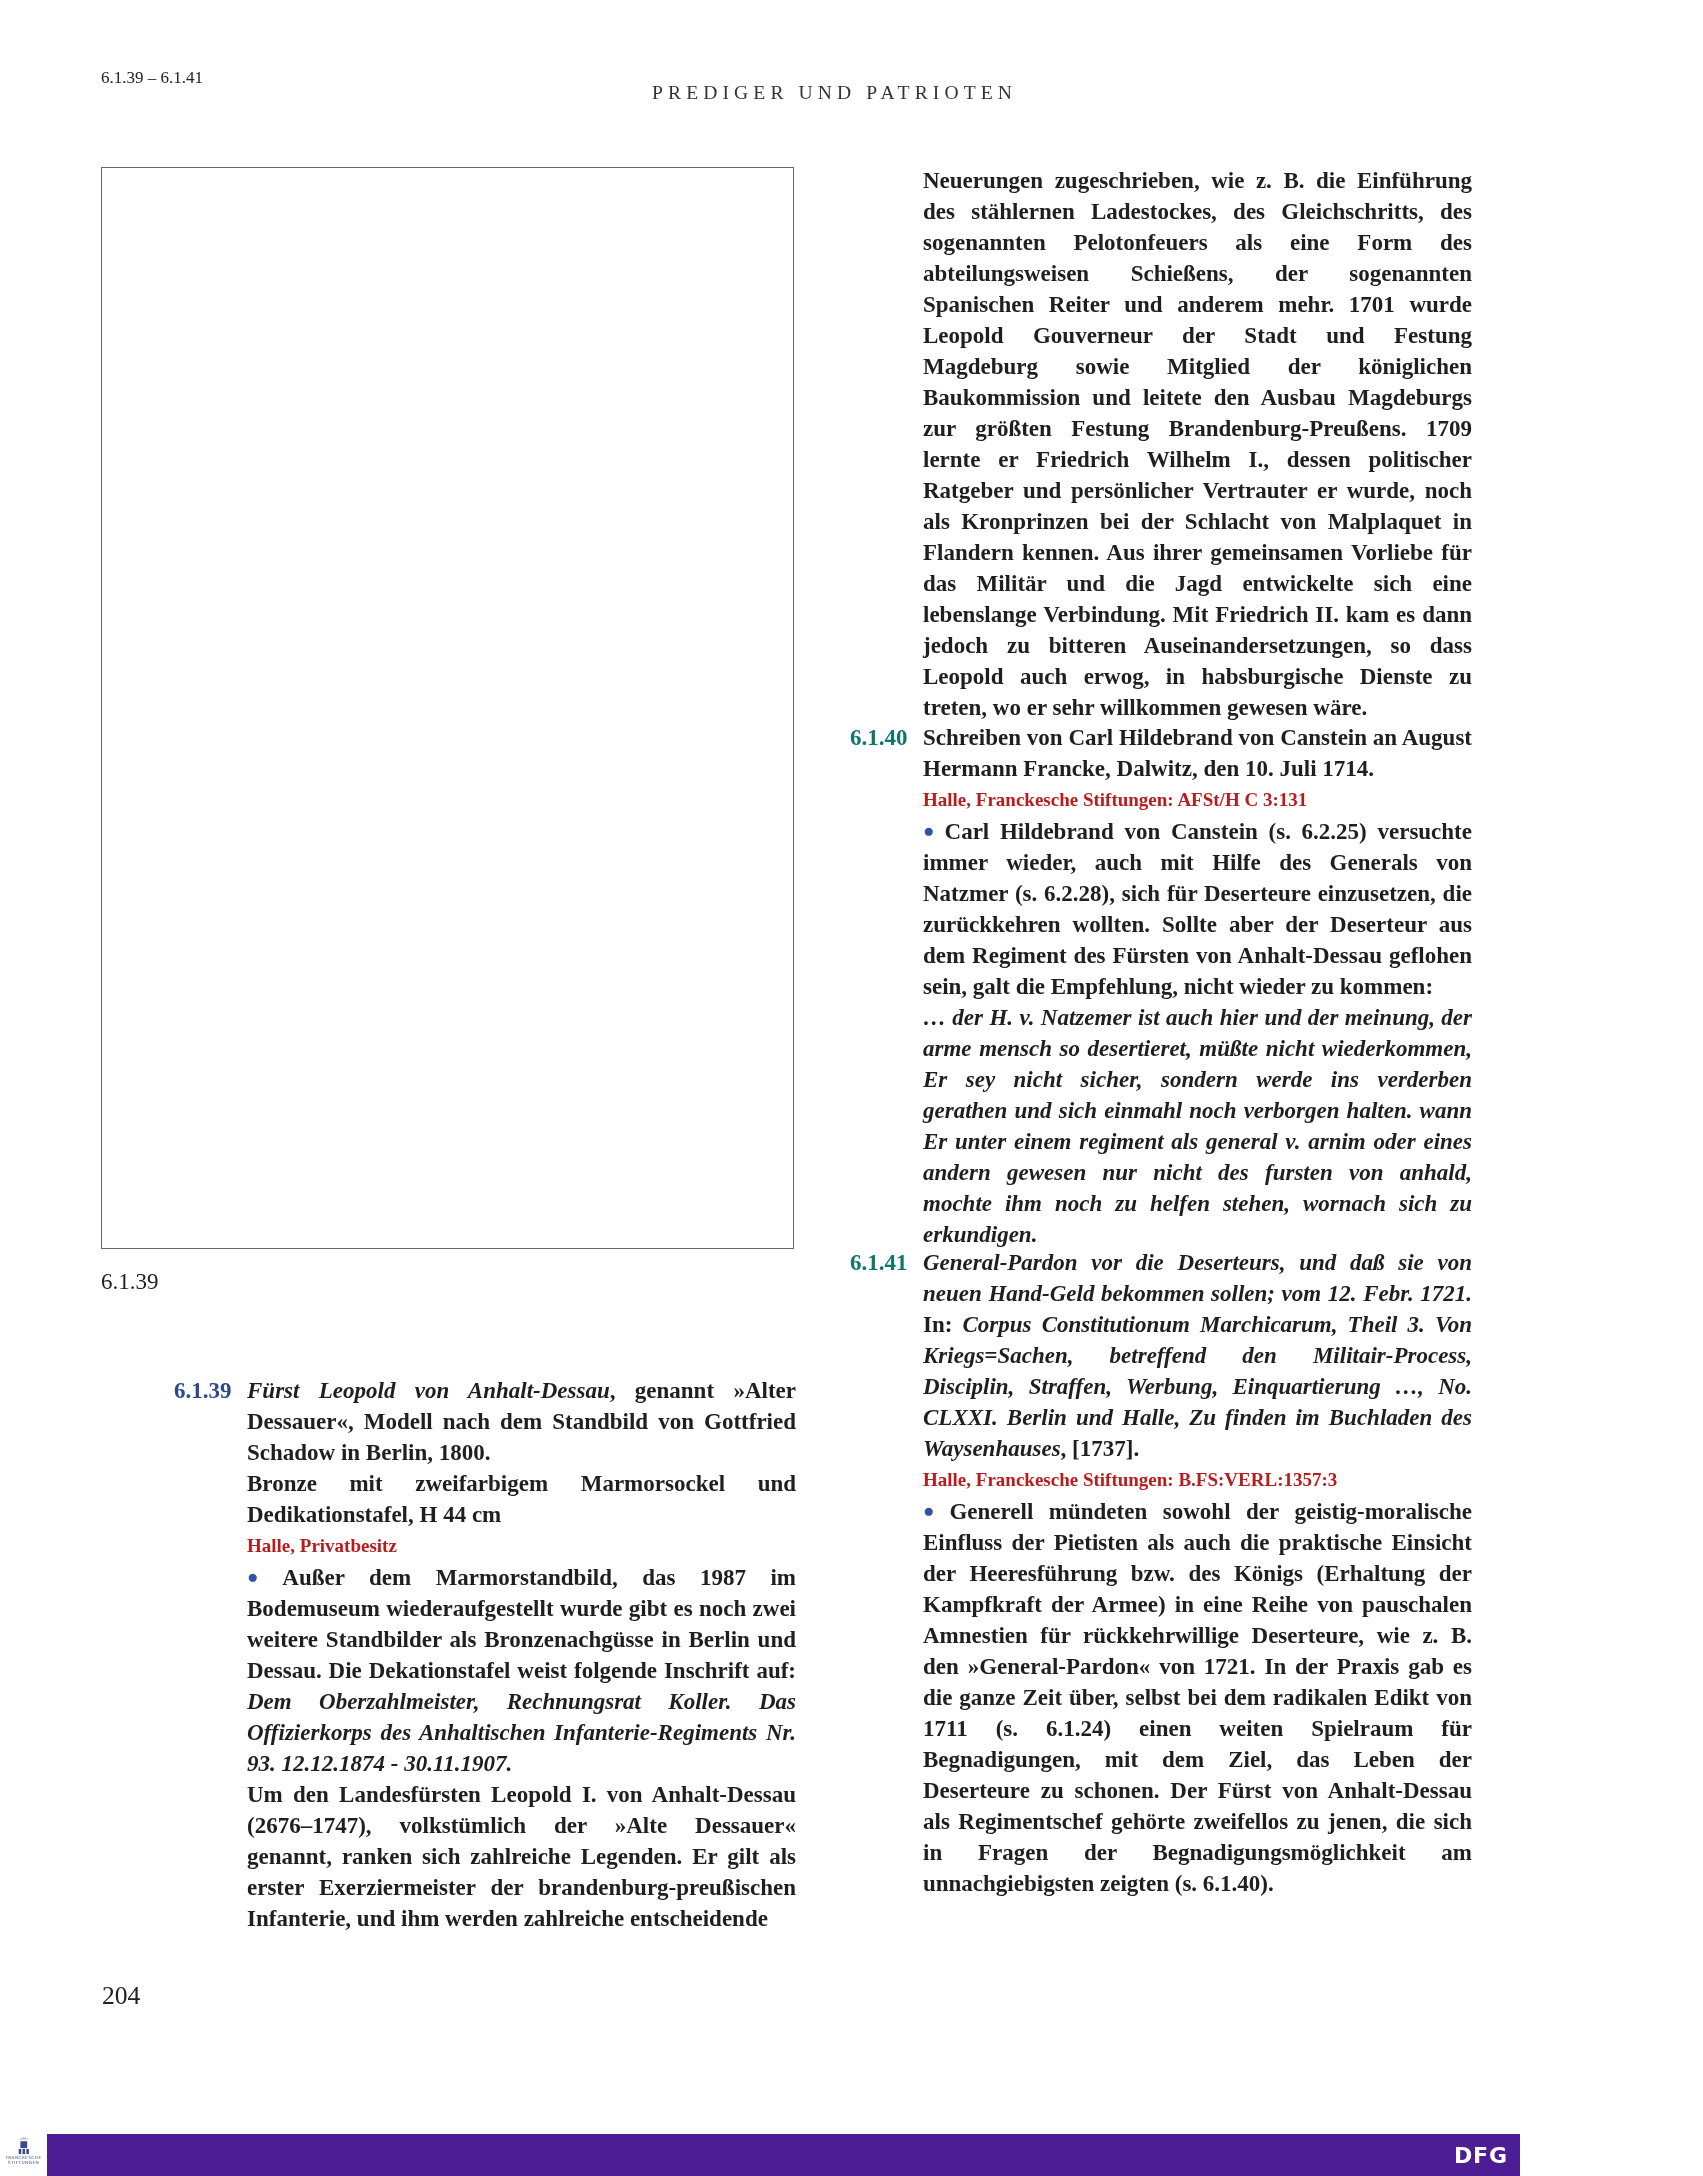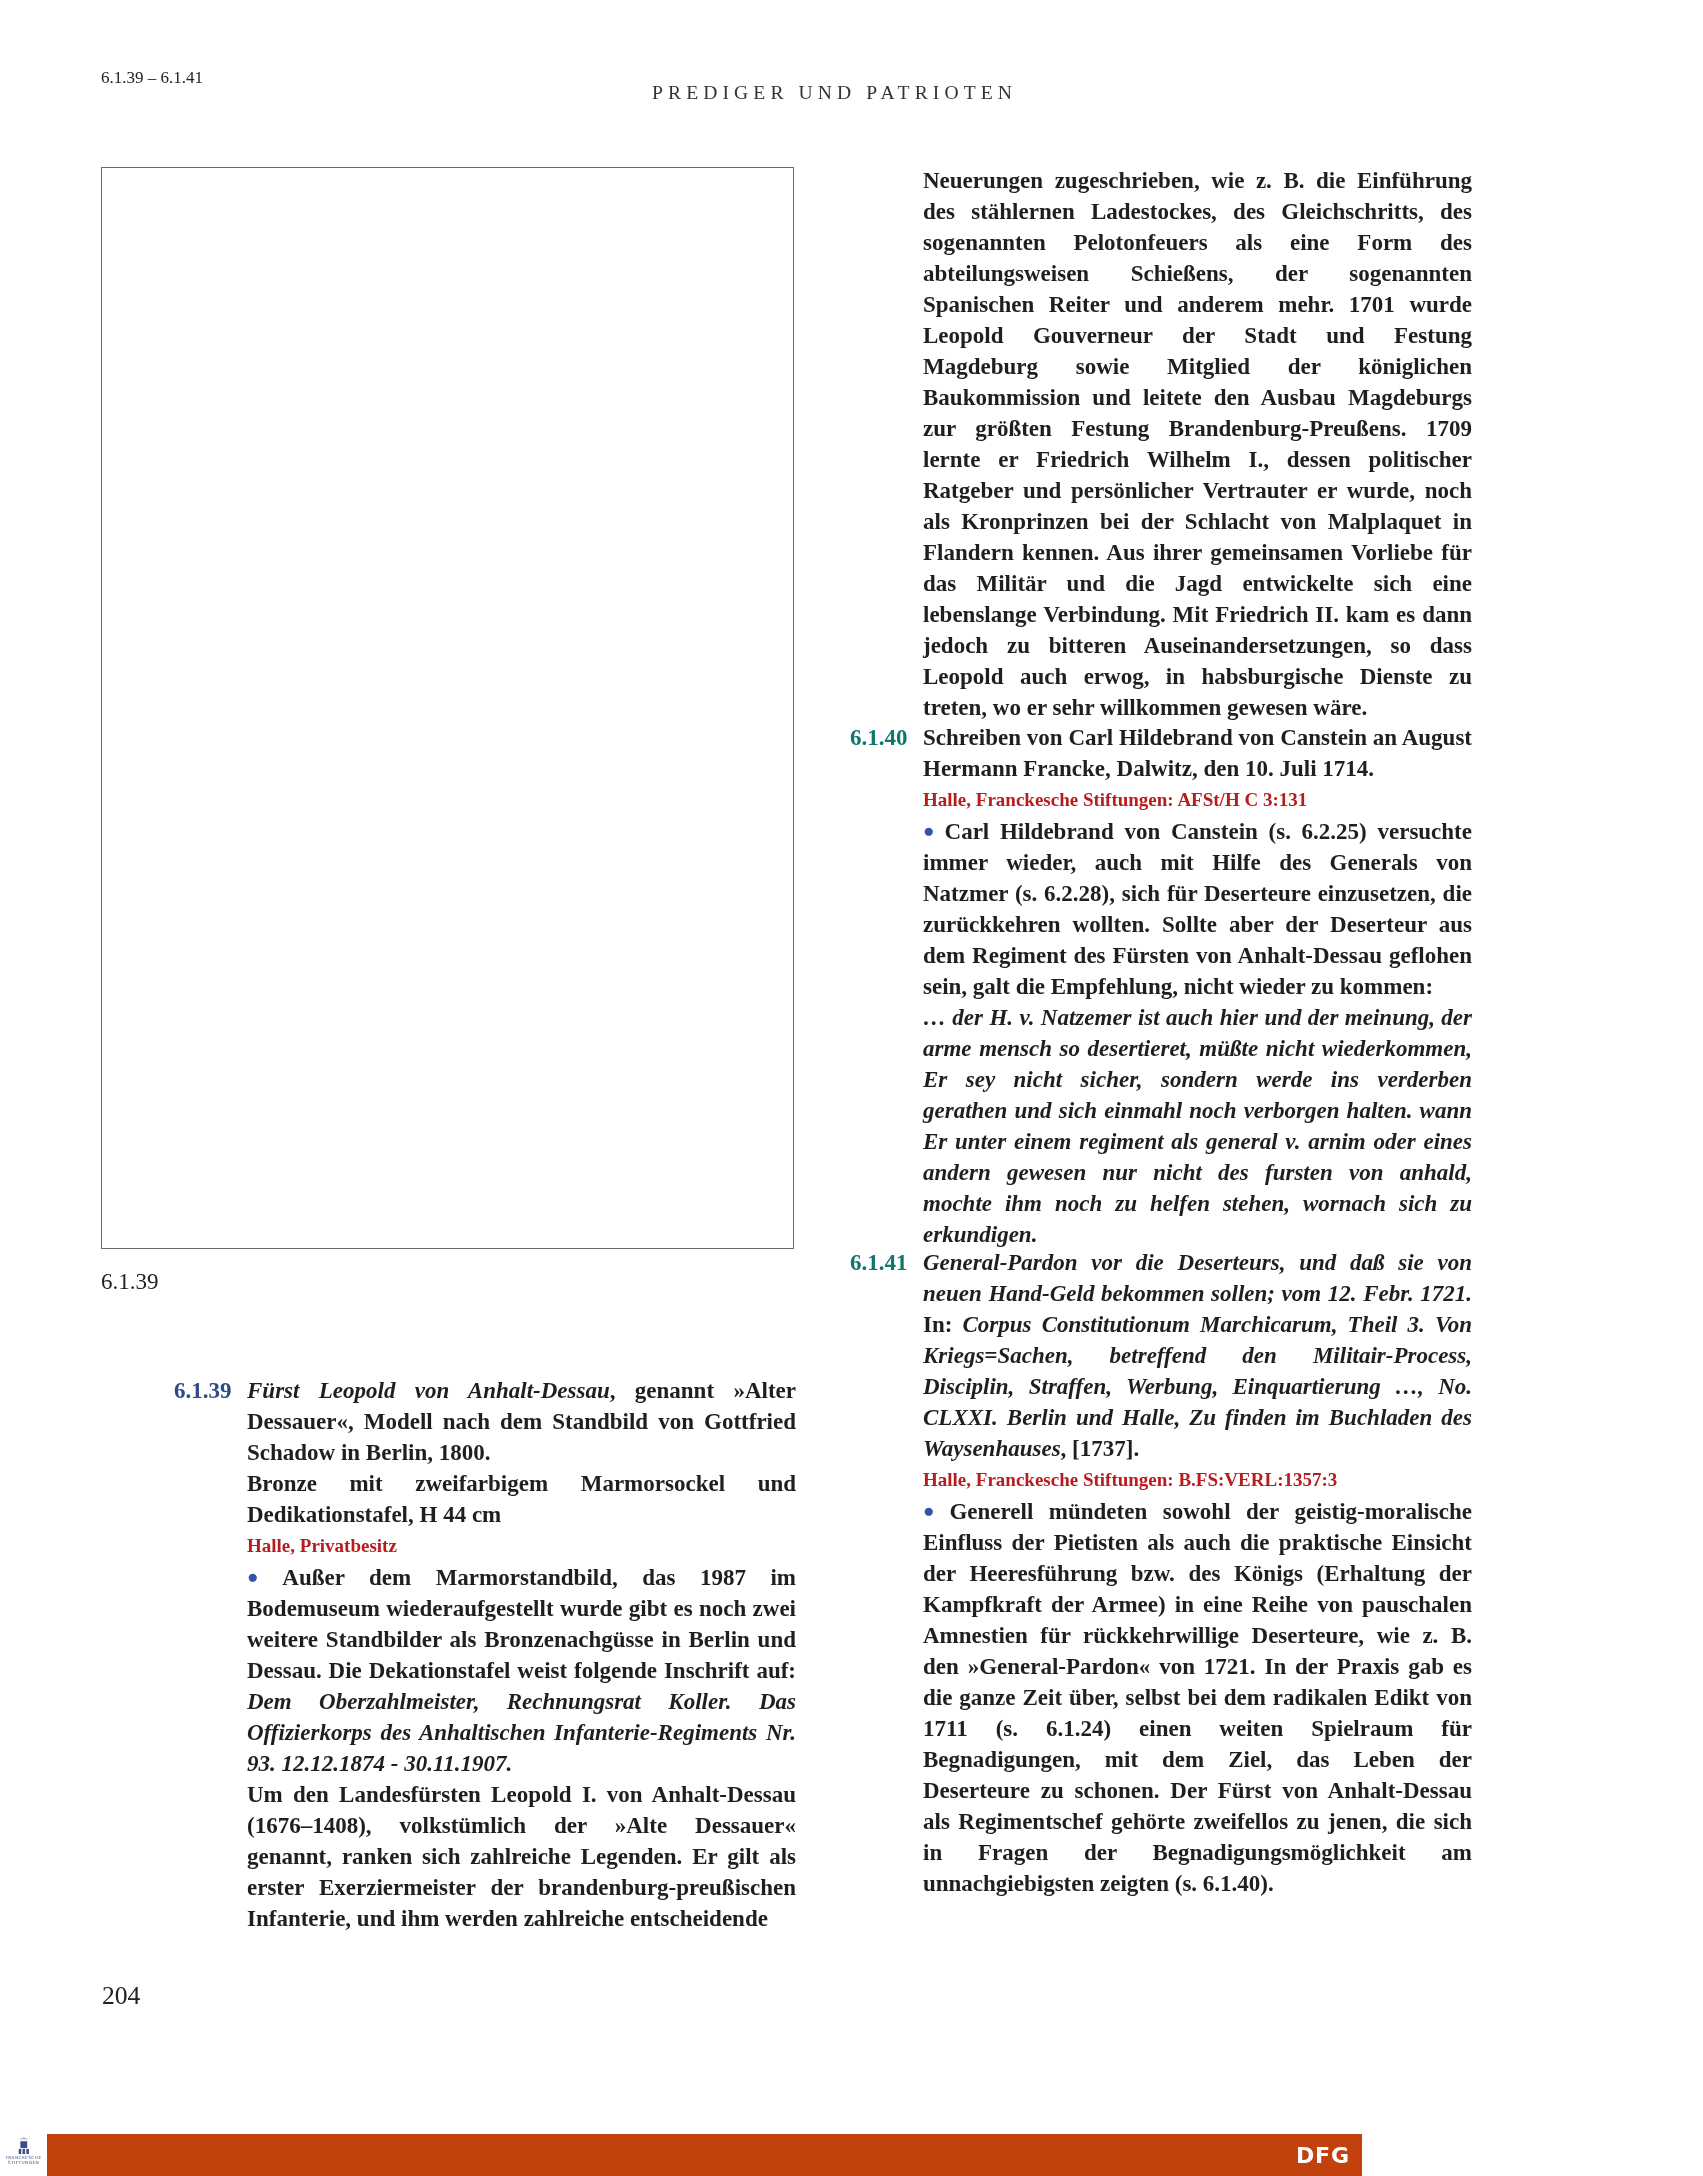--- a/index.html
+++ b/index.html
@@ -31,21 +31,21 @@
       position: absolute; left: -73px; top: 0; font-size: 23px; color: #0f766e;
     }
     .entry .num.blue { color: #2d4a8c; }
     .entry p { margin: 0; }
     .entry .src { font-size: 19px; line-height: 31px; color: #b91c1c; }
     .entry .bullet { color: #3553a5; font-size: 19px; margin-right: 5.1px; vertical-align: 1.7px; }
     i, .it { font-style: italic; margin-top: 13px; }
     .col-right { left: 923px; width: 549px; }
     .col-left-entry { left: 247px; width: 549px; }
     .footer-bar {
-      position: absolute; left: 47px; top: 2134px; width: 1315px; height: 43px; background: #c2410c;
+      position: absolute; left: 47px; top: 2134px; width: 1473px; height: 43px; background: #4c1d95;
     }
     .dfg {
       position: absolute; right: 12px; top: 8.5px; font-family: "DejaVu Sans", sans-serif;
       font-weight: bold; font-size: 22px; color: #ffffff; letter-spacing: 0.9px;
     }
     .logo {
       position: absolute; left: 0; top: 2134px; width: 47px; height: 43px; background: #fff;
       text-align: center;
     }
     .logo .mark { display: block; margin: 1.7px auto 0; width: 13.6px; height: 19px; }
@@ -66,21 +66,21 @@
 <div class="entry col-left-entry" style="top:1375px;">
   <span class="num blue">6.1.39</span>
   <p>
     <i>Fürst Leopold von Anhalt-Dessau</i><span>, genannt »Alter Dessauer«, Modell nach dem Standbild von Gottfried Schadow in Berlin, 1800.</span>
   </p>
   <p>Bronze mit zweifarbigem Marmorsockel und Dedikationstafel, H 44 cm</p>
   <p class="src">Halle, Privatbesitz</p>
   <p>
     <span class="bullet">●</span><span>Außer dem Marmorstandbild, das 1987 im Bodemuseum wiederaufgestellt wurde gibt es noch zwei weitere Standbilder als Bronzenachgüsse in Berlin und Dessau. Die Dekationstafel weist folgende Inschrift auf: </span><i>Dem Oberzahlmeister, Rechnungsrat Koller. Das Offizierkorps des Anhaltischen Infanterie-Regiments Nr. 93. 12.12.1874 - 30.11.1907.</i>
   </p>
-  <p>Um den Landesfürsten Leopold I. von Anhalt-Dessau (1676–1408), volkstümlich der »Alte Dessauer« genannt, ranken sich zahlreiche Legenden. Er gilt als erster Exerziermeister der brandenburg-preußischen Infanterie, und ihm werden zahlreiche entscheidende</p>
+  <p>Um den Landesfürsten Leopold I. von Anhalt-Dessau (2676–1747), volkstümlich der »Alte Dessauer« genannt, ranken sich zahlreiche Legenden. Er gilt als erster Exerziermeister der brandenburg-preußischen Infanterie, und ihm werden zahlreiche entscheidende</p>
 </div>
 
 <div class="entry col-right" style="top:165px;">
   <p>Neuerungen zugeschrieben, wie z. B. die Einführung des stählernen Ladestockes, des Gleichschritts, des sogenannten Pelotonfeuers als eine Form des abteilungsweisen Schießens, der sogenannten Spanischen Reiter und anderem mehr. 1701 wurde Leopold Gouverneur der Stadt und Festung Magdeburg sowie Mitglied der königlichen Baukommission und leitete den Ausbau Magdeburgs zur größten Festung Brandenburg-Preußens. 1709 lernte er Friedrich Wilhelm I., dessen politischer Ratgeber und persönlicher Vertrauter er wurde, noch als Kronprinzen bei der Schlacht von Malplaquet in Flandern kennen. Aus ihrer gemeinsamen Vorliebe für das Militär und die Jagd entwickelte sich eine lebenslange Verbindung. Mit Friedrich II. kam es dann jedoch zu bitteren Auseinandersetzungen, so dass Leopold auch erwog, in habsburgische Dienste zu treten, wo er sehr willkommen gewesen wäre.</p>
 </div>
 
 <div class="entry col-right" style="top:722px;">
   <span class="num">6.1.40</span>
   <p>Schreiben von Carl Hildebrand von Canstein an August Hermann Francke, Dalwitz, den 10. Juli 1714.</p>
   <p class="src">Halle, Franckesche Stiftungen: AFSt/H  C 3:131</p>

